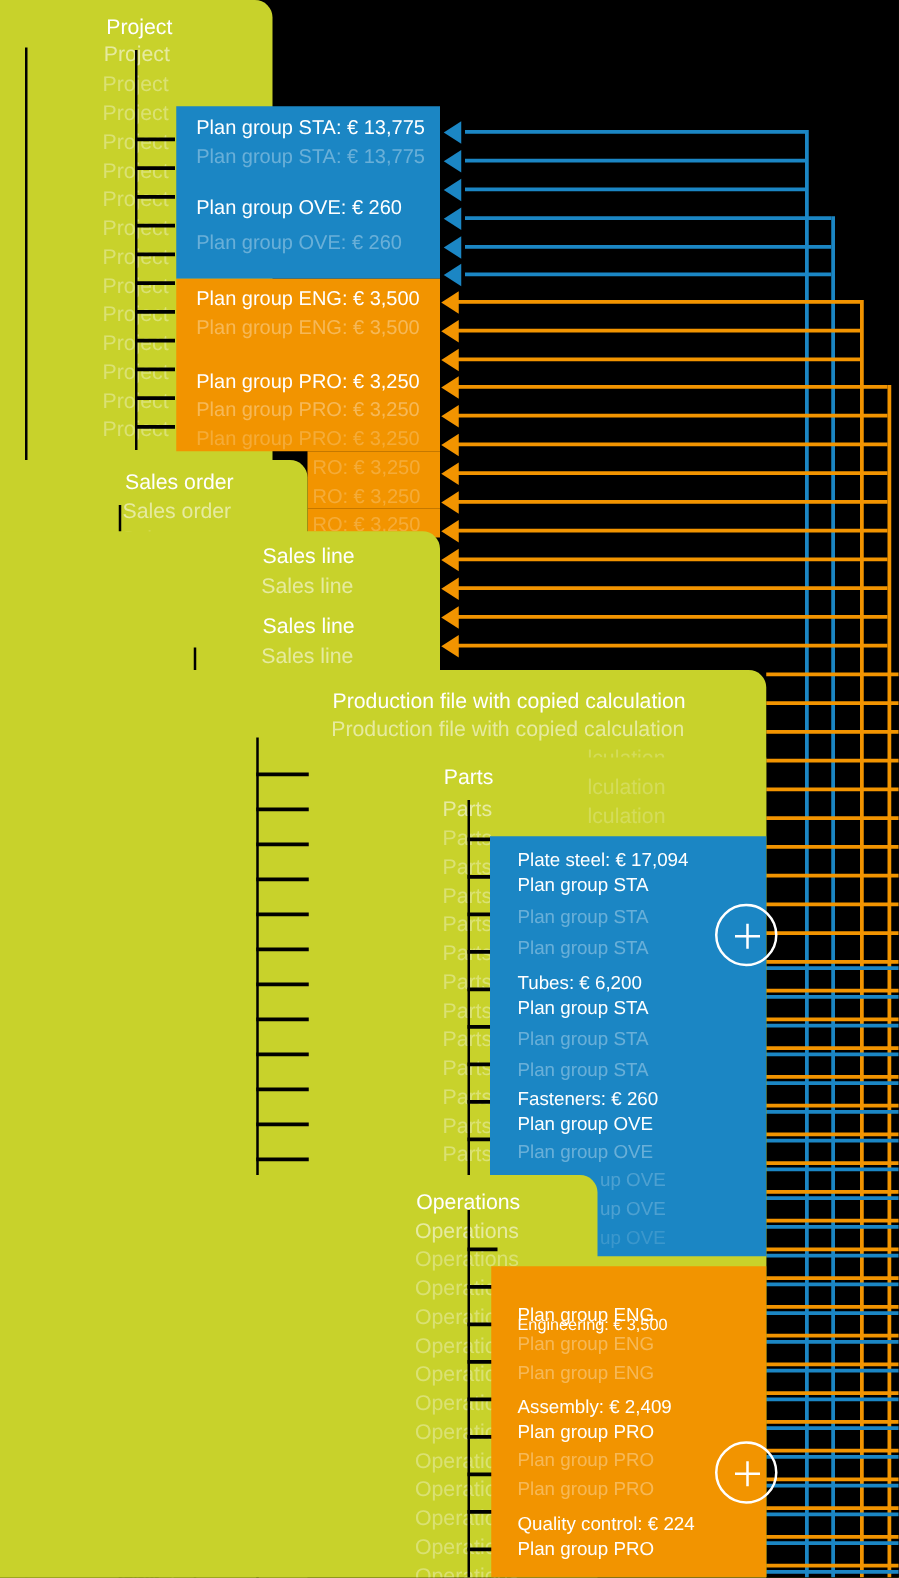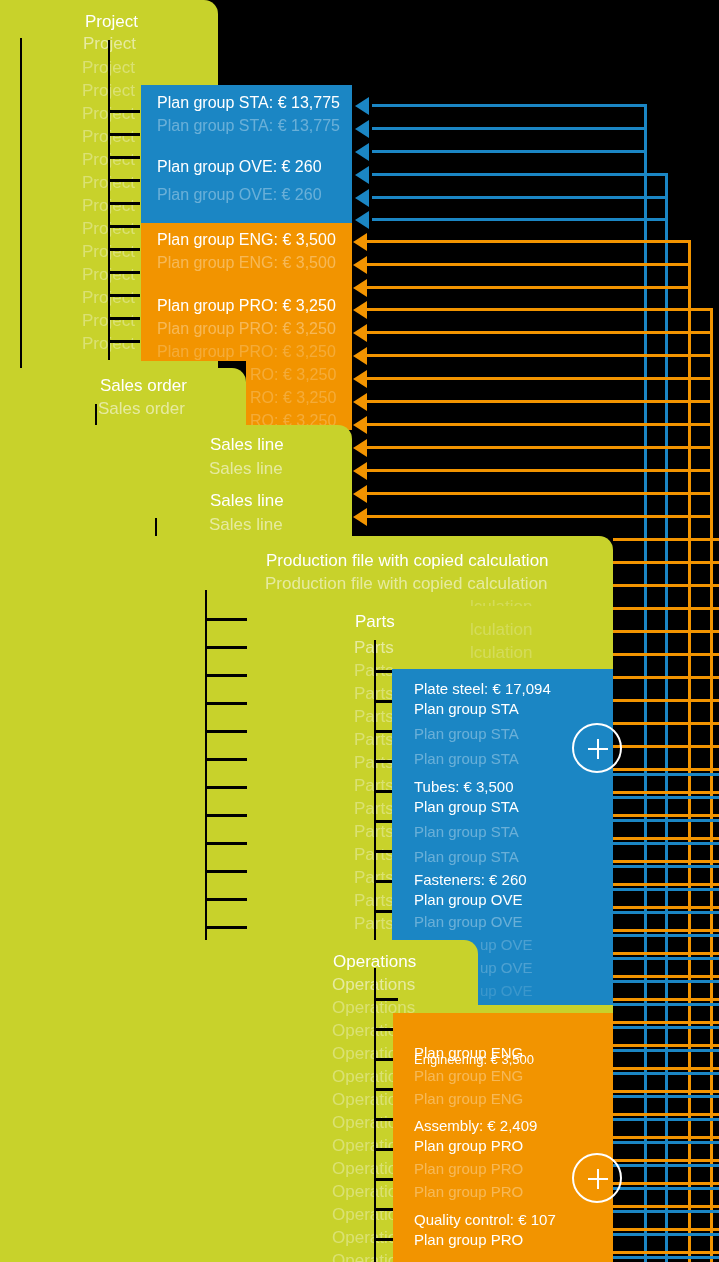--- a/index.html
+++ b/index.html
@@ -446,21 +446,21 @@
     <div class="branch" style="top:210px;width:24px;"></div>
     <div class="branch" style="top:240px;width:24px;"></div>
     <div class="branch" style="top:270px;width:24px;"></div>
   </div>
 
   <div class="card blue" style="left:392px;top:669px;width:221px;height:336px;"></div>
   <div class="lbl t15" style="position:absolute;left:414px;top:680px;font-size:15px;color:#fff;">Plate steel: € 17,094</div>
   <div class="lbl t15" style="position:absolute;left:414px;top:700px;font-size:15px;color:#fff;">Plan group STA</div>
   <div class="ghost g2 t15" style="left:414px;top:725px;font-size:15px;">Plan group STA</div>
   <div class="ghost g2 t15" style="left:414px;top:750px;font-size:15px;">Plan group STA</div>
-  <div class="lbl t15" style="position:absolute;left:414px;top:778px;font-size:15px;color:#fff;">Tubes: € 3,500</div>
+  <div class="lbl t15" style="position:absolute;left:414px;top:778px;font-size:15px;color:#fff;">Tubes: € 6,200</div>
   <div class="lbl t15" style="position:absolute;left:414px;top:798px;font-size:15px;color:#fff;">Plan group STA</div>
   <div class="ghost g2 t15" style="left:414px;top:823px;font-size:15px;">Plan group STA</div>
   <div class="ghost g2 t15" style="left:414px;top:848px;font-size:15px;">Plan group STA</div>
   <div class="lbl t15" style="position:absolute;left:414px;top:871px;font-size:15px;color:#fff;">Fasteners: € 260</div>
   <div class="lbl t15" style="position:absolute;left:414px;top:891px;font-size:15px;color:#fff;">Plan group OVE</div>
   <div class="ghost g2 t15" style="left:414px;top:913px;font-size:15px;">Plan group OVE</div>
   <div class="ghost g3 t15" style="left:480px;top:936px;font-size:15px;">up OVE</div>
   <div class="ghost g3 t15" style="left:480px;top:959px;font-size:15px;">up OVE</div>
   <div class="ghost g4 t15" style="left:480px;top:982px;font-size:15px;">up OVE</div>
 
@@ -495,19 +495,19 @@
 
   <div class="card orange" style="left:393px;top:1013px;width:220px;height:249px;"></div>
   <div class="lbl t15" style="position:absolute;left:414px;top:1052px;font-size:13px;color:#fff;">Engineering: € 3,500</div>
   <div class="lbl t15" style="position:absolute;left:414px;top:1044px;font-size:15px;color:#fff;">Plan group ENG</div>
   <div class="ghost g2 t15" style="left:414px;top:1067px;font-size:15px;">Plan group ENG</div>
   <div class="ghost g2 t15" style="left:414px;top:1090px;font-size:15px;">Plan group ENG</div>
   <div class="lbl t15" style="position:absolute;left:414px;top:1117px;font-size:15px;color:#fff;">Assembly: € 2,409</div>
   <div class="lbl t15" style="position:absolute;left:414px;top:1137px;font-size:15px;color:#fff;">Plan group PRO</div>
   <div class="ghost g2 t15" style="left:414px;top:1160px;font-size:15px;">Plan group PRO</div>
   <div class="ghost g2 t15" style="left:414px;top:1183px;font-size:15px;">Plan group PRO</div>
-  <div class="lbl t15" style="position:absolute;left:414px;top:1211px;font-size:15px;color:#fff;">Quality control: € 107</div>
+  <div class="lbl t15" style="position:absolute;left:414px;top:1211px;font-size:15px;color:#fff;">Quality control: € 224</div>
   <div class="lbl t15" style="position:absolute;left:414px;top:1231px;font-size:15px;color:#fff;">Plan group PRO</div>
 
   <div class="plus" style="left:572px;top:723px;"></div>
   <div class="plus" style="left:572px;top:1153px;"></div>
 
 </div>
 
 </body></html>

